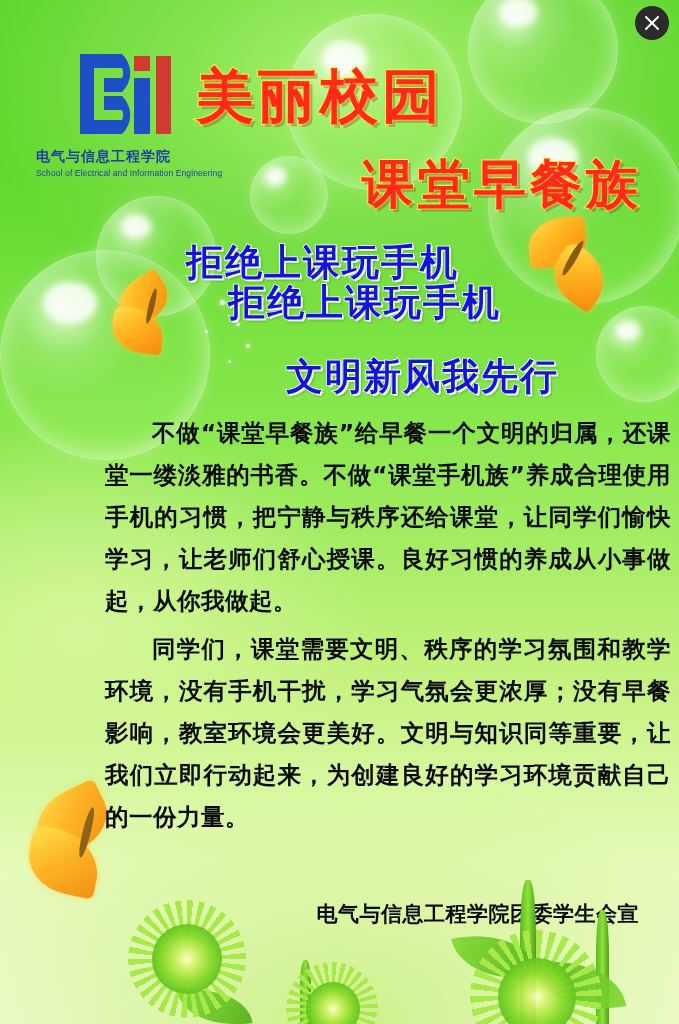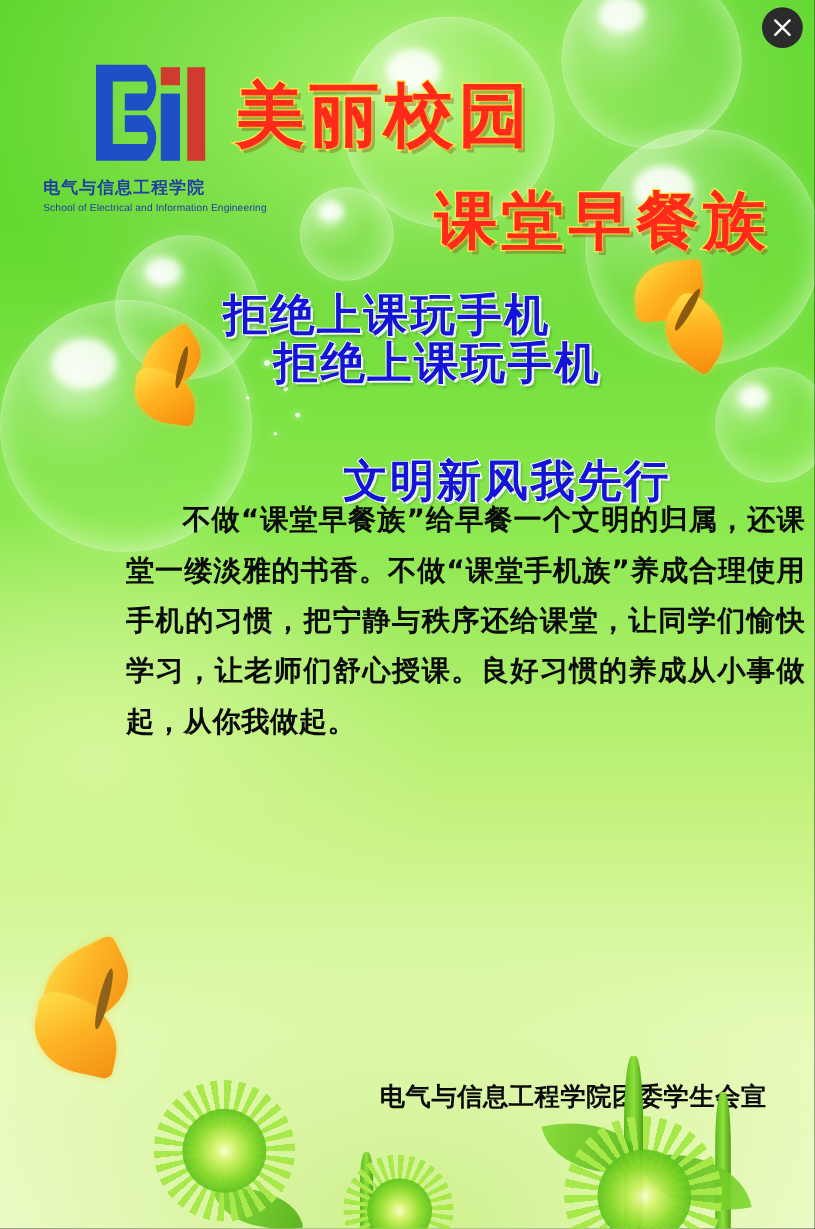--- a/index.html
+++ b/index.html
@@ -94,21 +94,21 @@
     -webkit-text-stroke: 1.5px #ffffff;
     paint-order: stroke fill;
     text-shadow: 2px 2px 0 rgba(255,255,255,0.85), 3px 3px 2px rgba(0,60,0,0.25);
     font-size: 37px;
     letter-spacing: 2px;
     white-space: nowrap;
     font-family: "DejaVu Sans", sans-serif;
   }
   .slogan.l1 { left: 186px; top: 238px; }
   .slogan.l2 { left: 228px; top: 278px; }
-  .slogan.l3 { left: 286px; top: 352px; margin-top: 24px; }
+  .slogan.l3 { left: 286px; top: 352px; }
 
   
   .body-text {
     position: absolute;
     left: 58px;
     top: 412px;
     width: 566px;
     color: #0b0b0b;
     font-size: 23.5px;
     line-height: 42px;
@@ -246,20 +246,21 @@
     <div class="bf-wing" style="left:0px; top:38px; width:72px; height:62px; transform:rotate(18deg); border-radius:20% 70% 10% 60%;"></div>
     <div class="bf-body" style="left:58px; top:16px; width:8px; height:52px; transform:rotate(20deg);"></div>
   </div>
 
   <div class="slogan l1">拒绝上课玩手机</div>
   <div class="slogan l2">拒绝上课玩手机</div>
   <div class="slogan l3">文明新风我先行</div>
 
   <div class="body-text">
     <p>不做“课堂早餐族”给早餐一个文明的归属，还课堂一缕淡雅的书香。不做“课堂手机族”养成合理使用手机的习惯，把宁静与秩序还给课堂，让同学们愉快学习，让老师们舒心授课。良好习惯的养成从小事做起，从你我做起。</p>
+    <p>同学们，课堂需要文明、秩序的学习氛围和教学环境，没有手机干扰，学习气氛会更浓厚；没有早餐影响，教室环境会更美好。文明与知识同等重要，让我们立即行动起来，为创建良好的学习环境贡献自己的一份力量。</p>
   </div>
 
   <div class="signature">电气与信息工程学院团委学生会宣</div>
 
   <div class="stem" style="left:520px; top:880px; width:16px; height:144px;"></div>
   <div class="stem" style="left:596px; top:910px; width:13px; height:114px;"></div>
   <div class="stem" style="left:300px; top:960px; width:11px; height:64px;"></div>
   <div class="leaf" style="left:456px; top:930px; width:80px; height:54px; transform:rotate(-12deg);"></div>
   <div class="leaf" style="left:536px; top:956px; width:86px; height:58px; transform:rotate(170deg);"></div>
   <div class="leaf" style="left:180px; top:986px; width:70px; height:42px; transform:rotate(-8deg);"></div>

